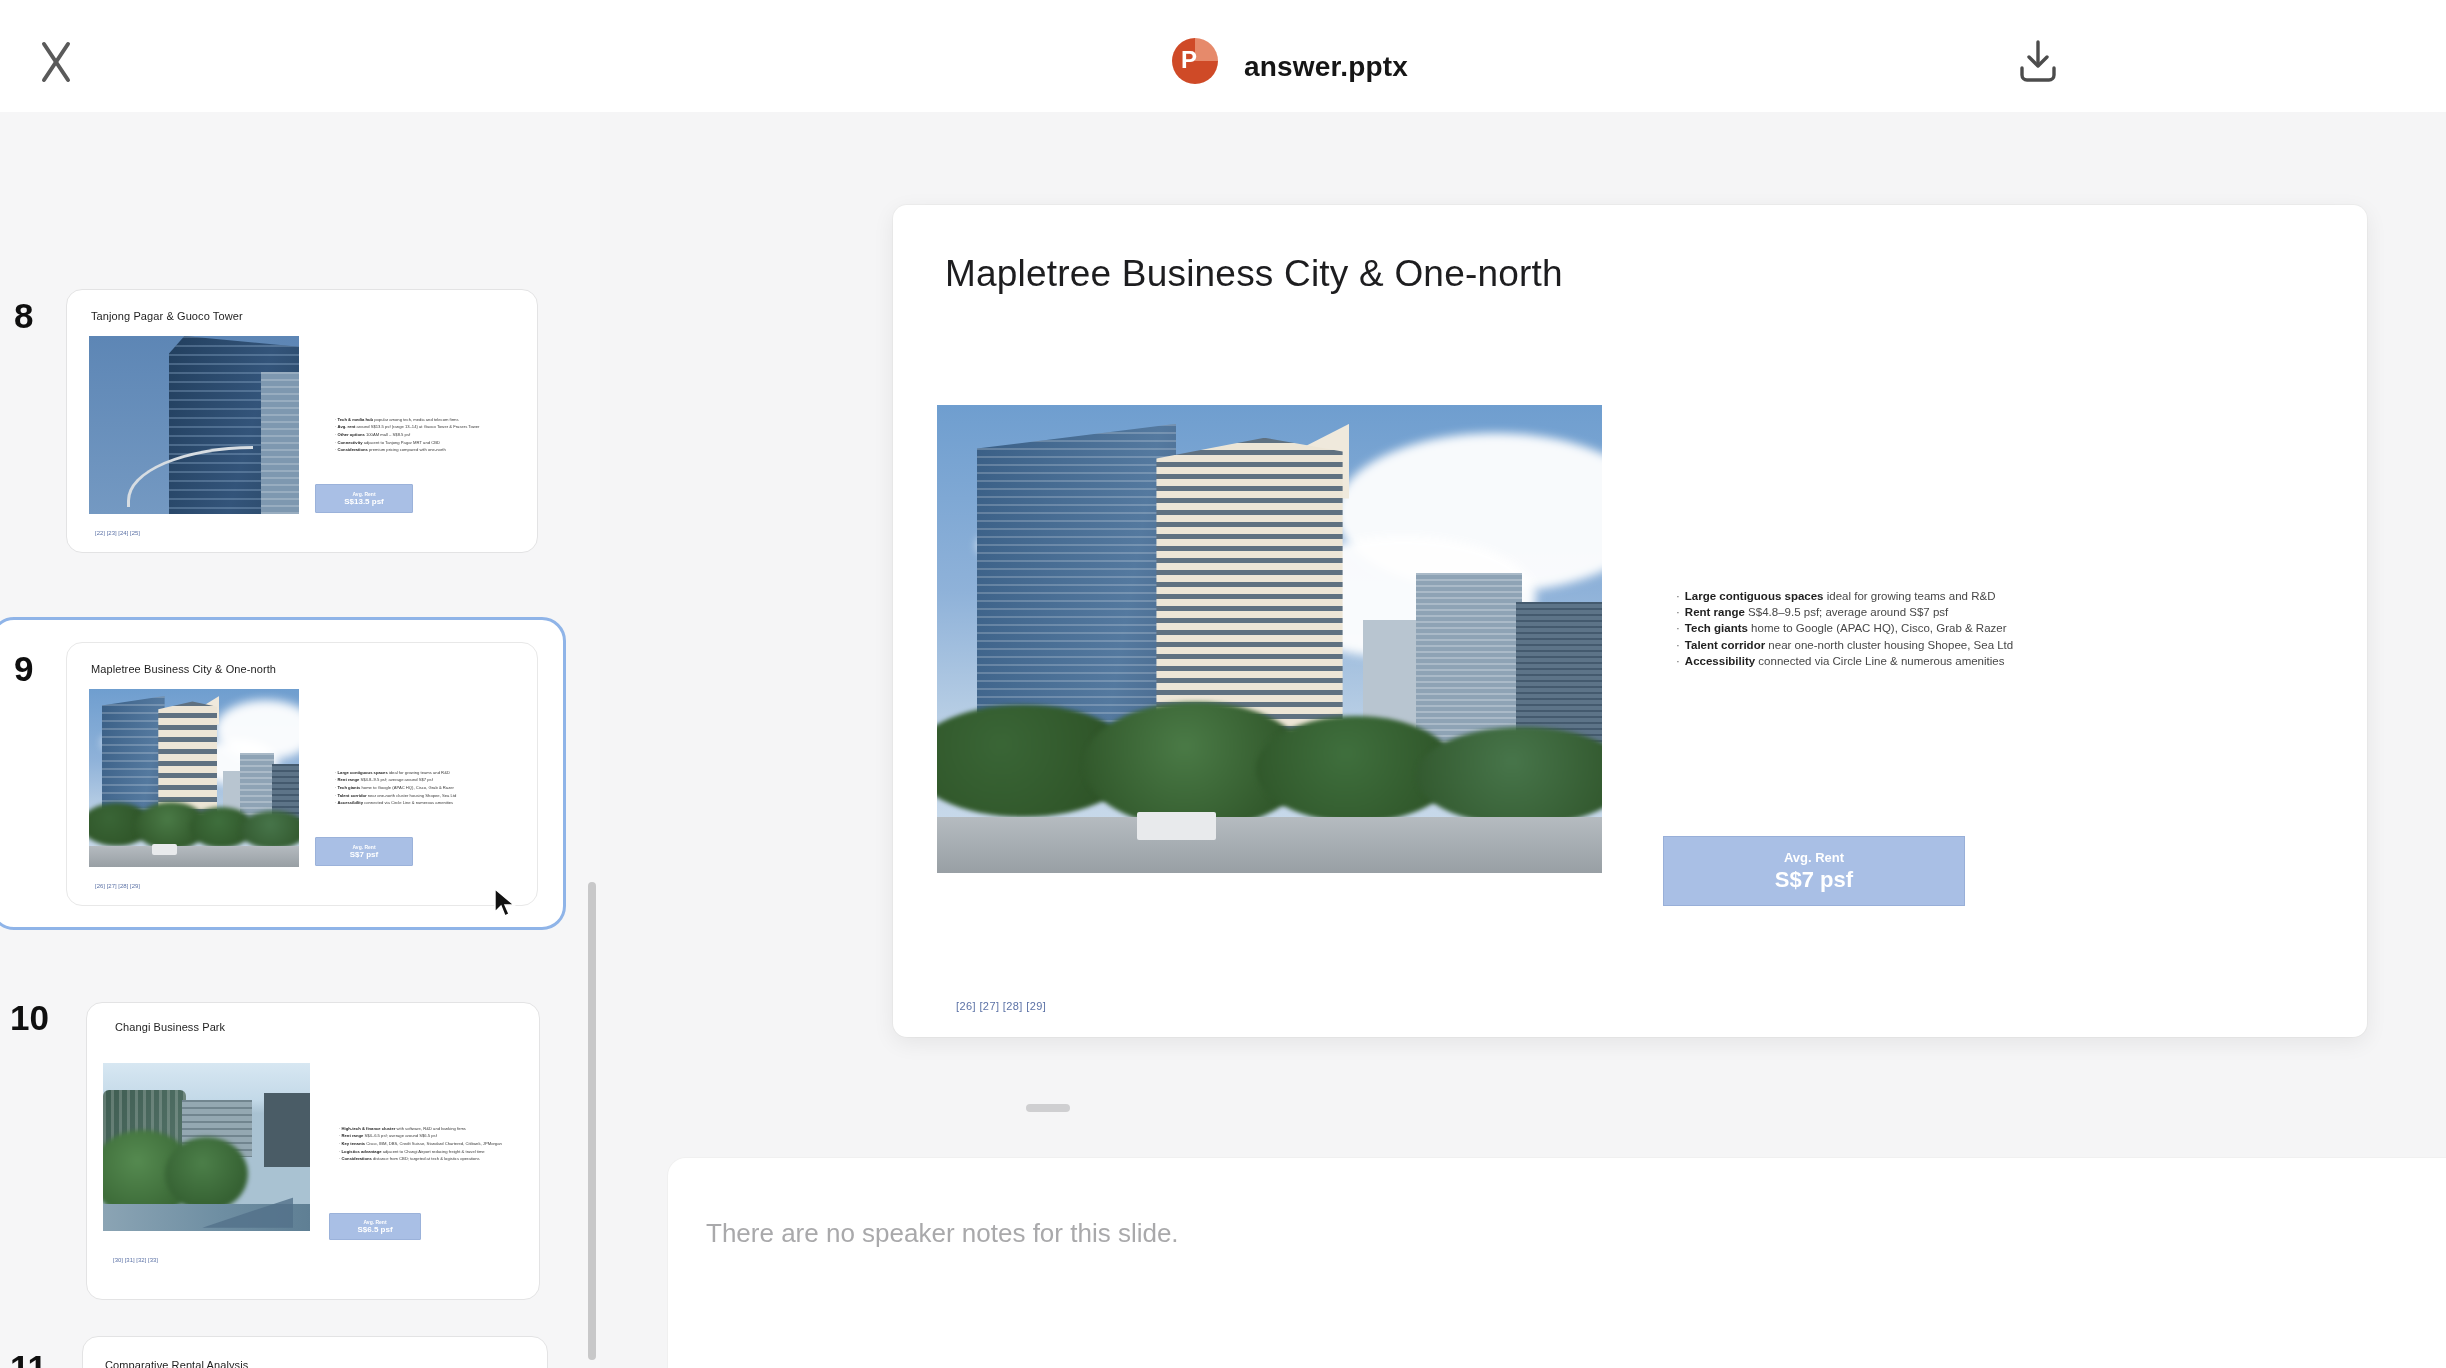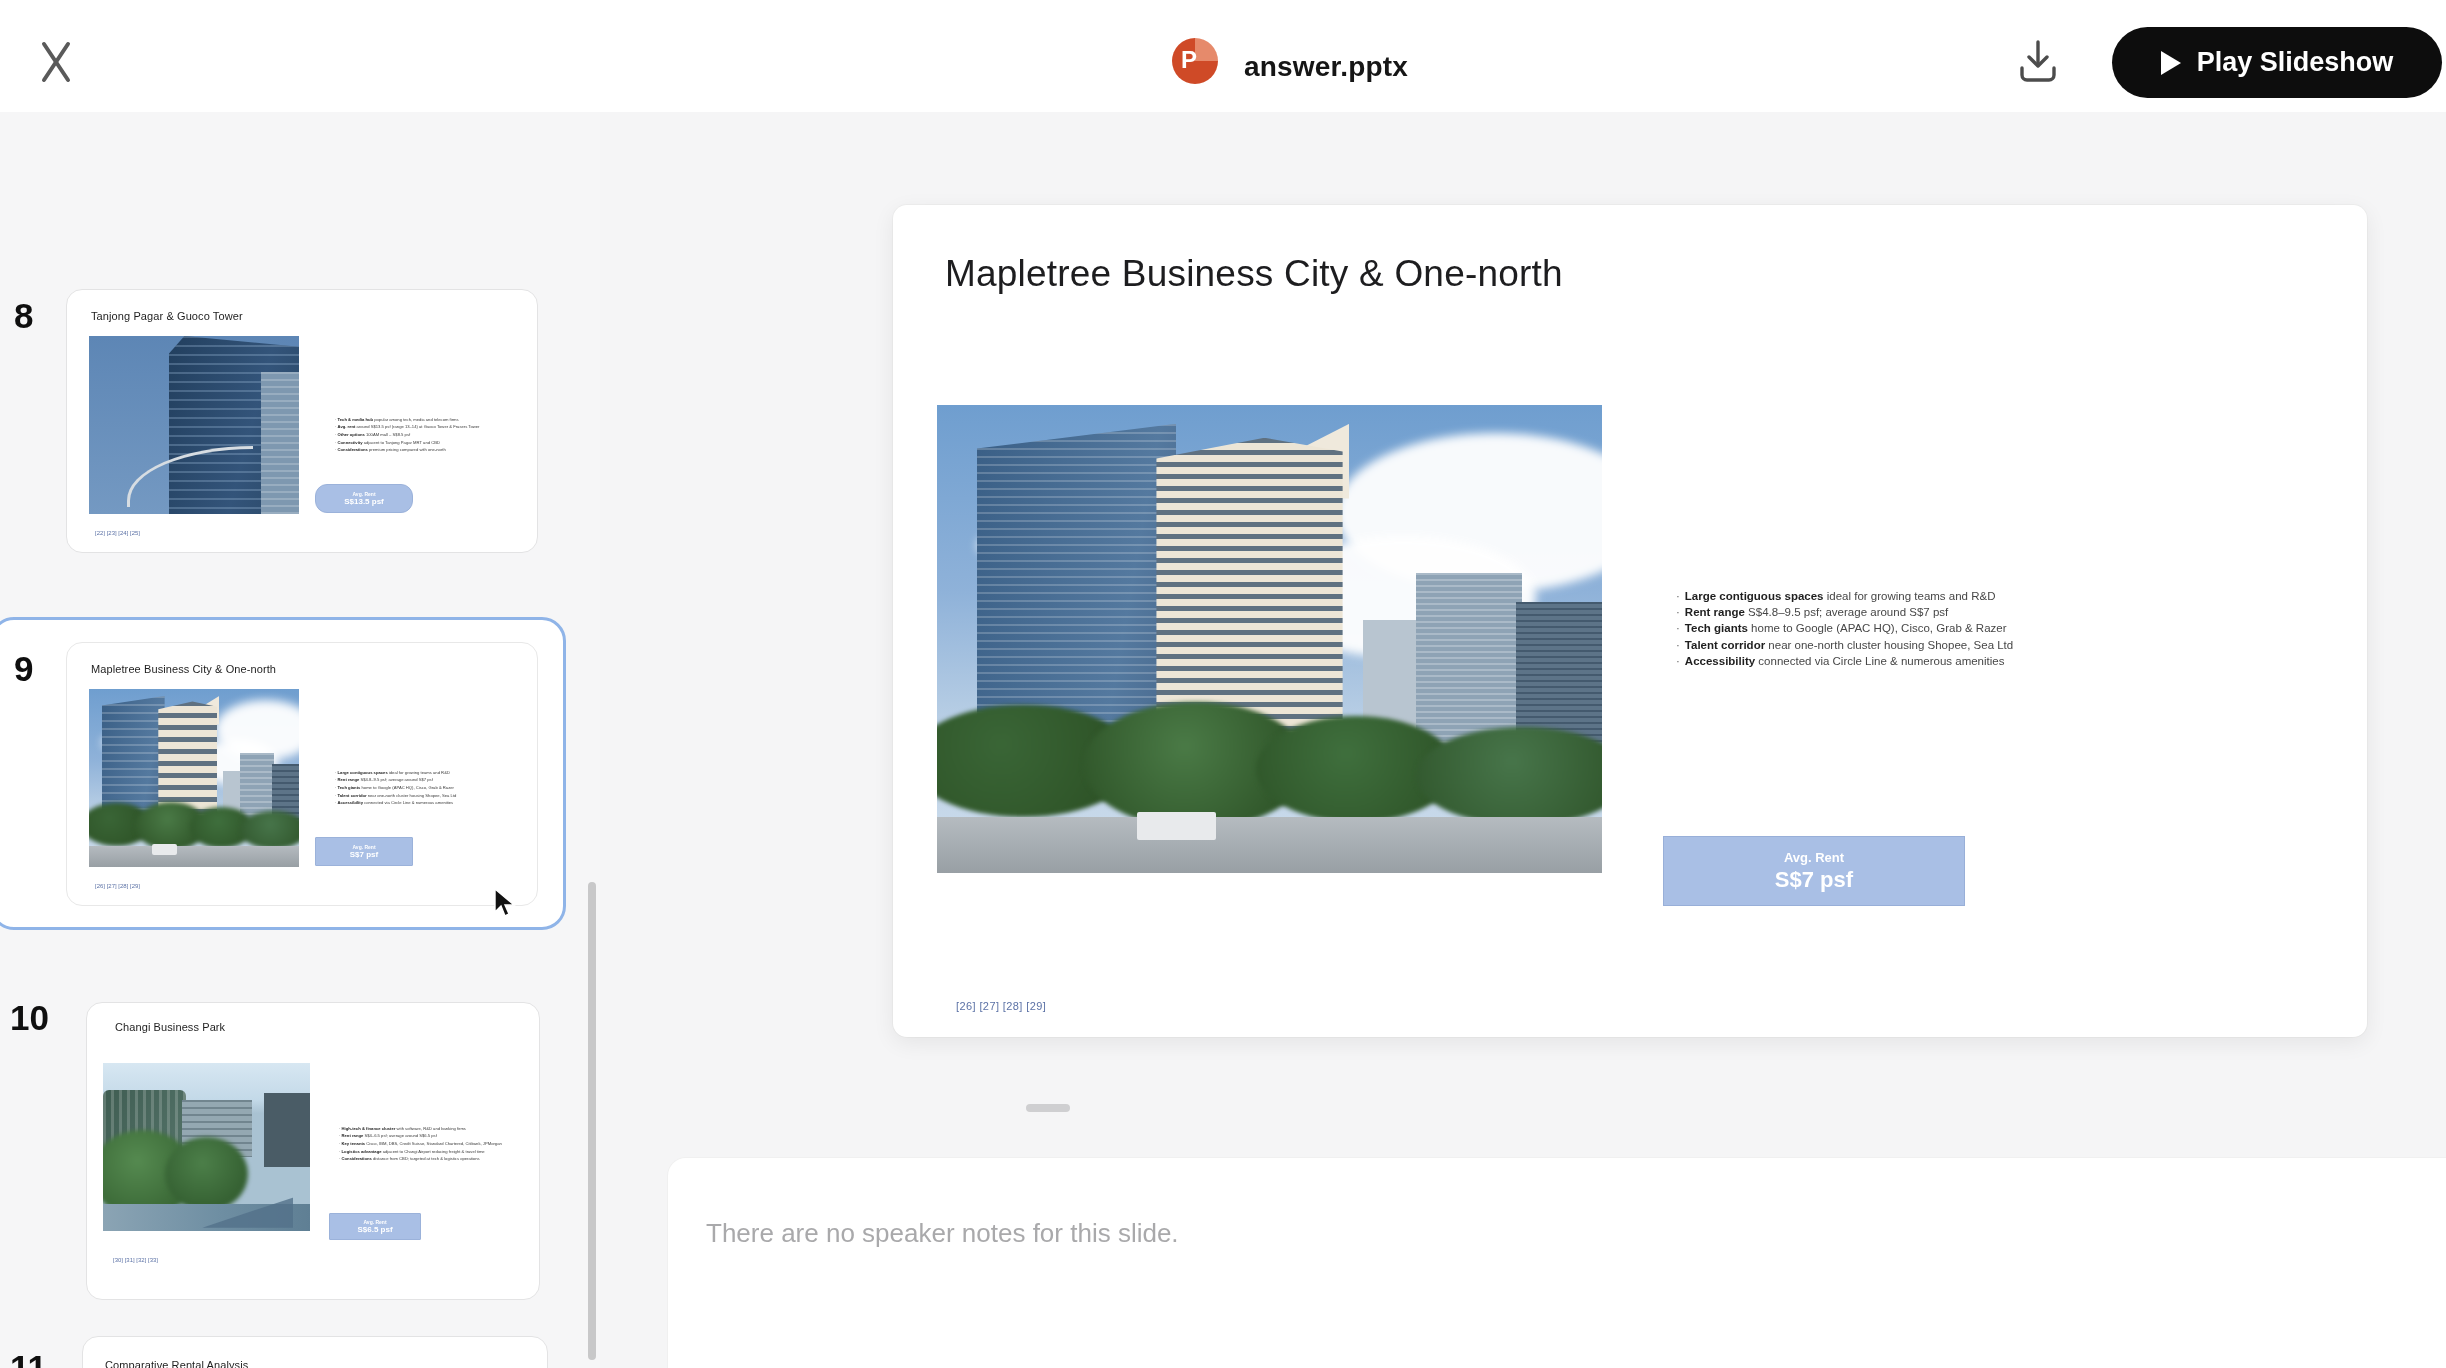--- a/index.html
+++ b/index.html
@@ -142,44 +142,40 @@
     </div>
 
     <button class="download-btn" aria-label="Download">
       <svg width="46" height="48" viewBox="0 0 46 48">
         <line x1="23" y1="4" x2="23" y2="27" stroke="#4c4c4c" stroke-width="3.4" stroke-linecap="round"></line>
         <polyline points="14,19 23,28 32,19" fill="none" stroke="#4c4c4c" stroke-width="3.4" stroke-linecap="round" stroke-linejoin="round"></polyline>
         <path d="M7 30 v7 a5 5 0 0 0 5 5 h22 a5 5 0 0 0 5-5 v-7" fill="none" stroke="#4c4c4c" stroke-width="3.4" stroke-linecap="round"></path>
       </svg>
     </button>
 
-    <button class="play-btn">
-      <span class="play-tri"></span>
-      <span>Play Slideshow</span>
-    </button>
   </div>
 
   <div class="sidebar">
 
     <div class="slide-num" style="left:14px; top:184px;">8</div>
     <div class="thumb-card" style="left:66px; top:177px; width:472px; height:264px;">
       <div class="thumb-title" style="left:24px; top:20px;">Tanjong Pagar &amp; Guoco Tower</div>
       <div class="thumb-photo glass8" style="left:22px; top:46px; width:210px; height:178px;">
         <div class="main-t"></div>
           <div class="side-t"></div>
           <div class="lamp"></div>
       </div>
       <div class="thumb-lines" style="left:268px; top:126px;">
           <div><span class="b">Tech &amp; media hub</span><span> popular among tech, media and telecom firms</span></div>
           <div><span class="b">Avg. rent</span><span> around S$13.5 psf (range 13–14) at Guoco Tower &amp; Frasers Tower</span></div>
           <div><span class="b">Other options</span><span> 100AM mall – S$8.5 psf</span></div>
           <div><span class="b">Connectivity</span><span> adjacent to Tanjong Pagar MRT and CBD</span></div>
           <div><span class="b">Considerations</span><span> premium pricing compared with one-north</span></div>
         </div>
-      <div class="thumb-box" style="left:248px; top:194px; width:98px; height:29px;border-radius:12px;">
+      <div class="thumb-box" style="left:248px; top:194px; width:98px; height:29px;">
         <div class="l1">Avg. Rent</div>
         <div class="l2">S$13.5 psf</div>
       </div>
       <div class="thumb-cite" style="left:28px; top:240px;">[22] [23] [24] [25]</div>
     </div>
 
     <div class="selection-ring"></div>
     <div class="slide-num" style="left:14px; top:537px;">9</div>
     <div class="thumb-card" style="left:66px; top:530px; width:472px; height:264px; border-color:#e8e8e8;">
       <div class="thumb-title" style="left:24px; top:20px;">Mapletree Business City &amp; One-north</div>

